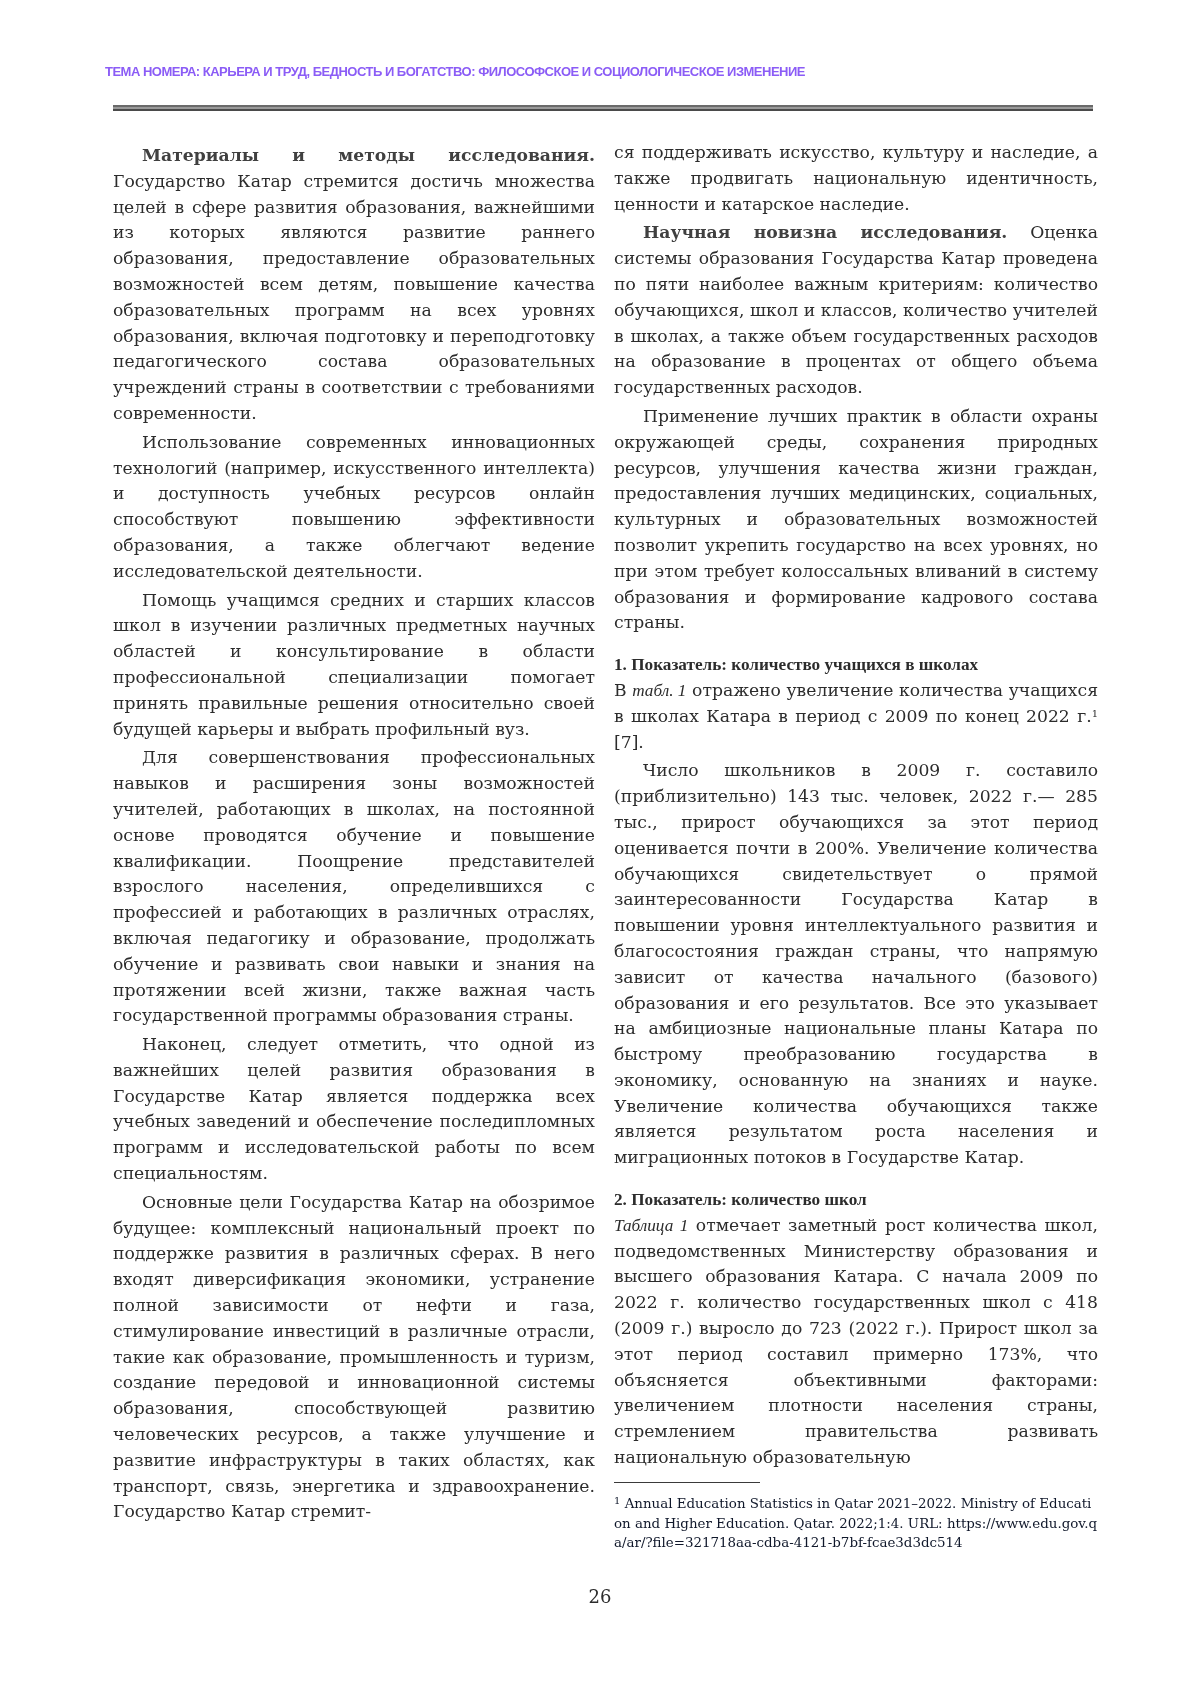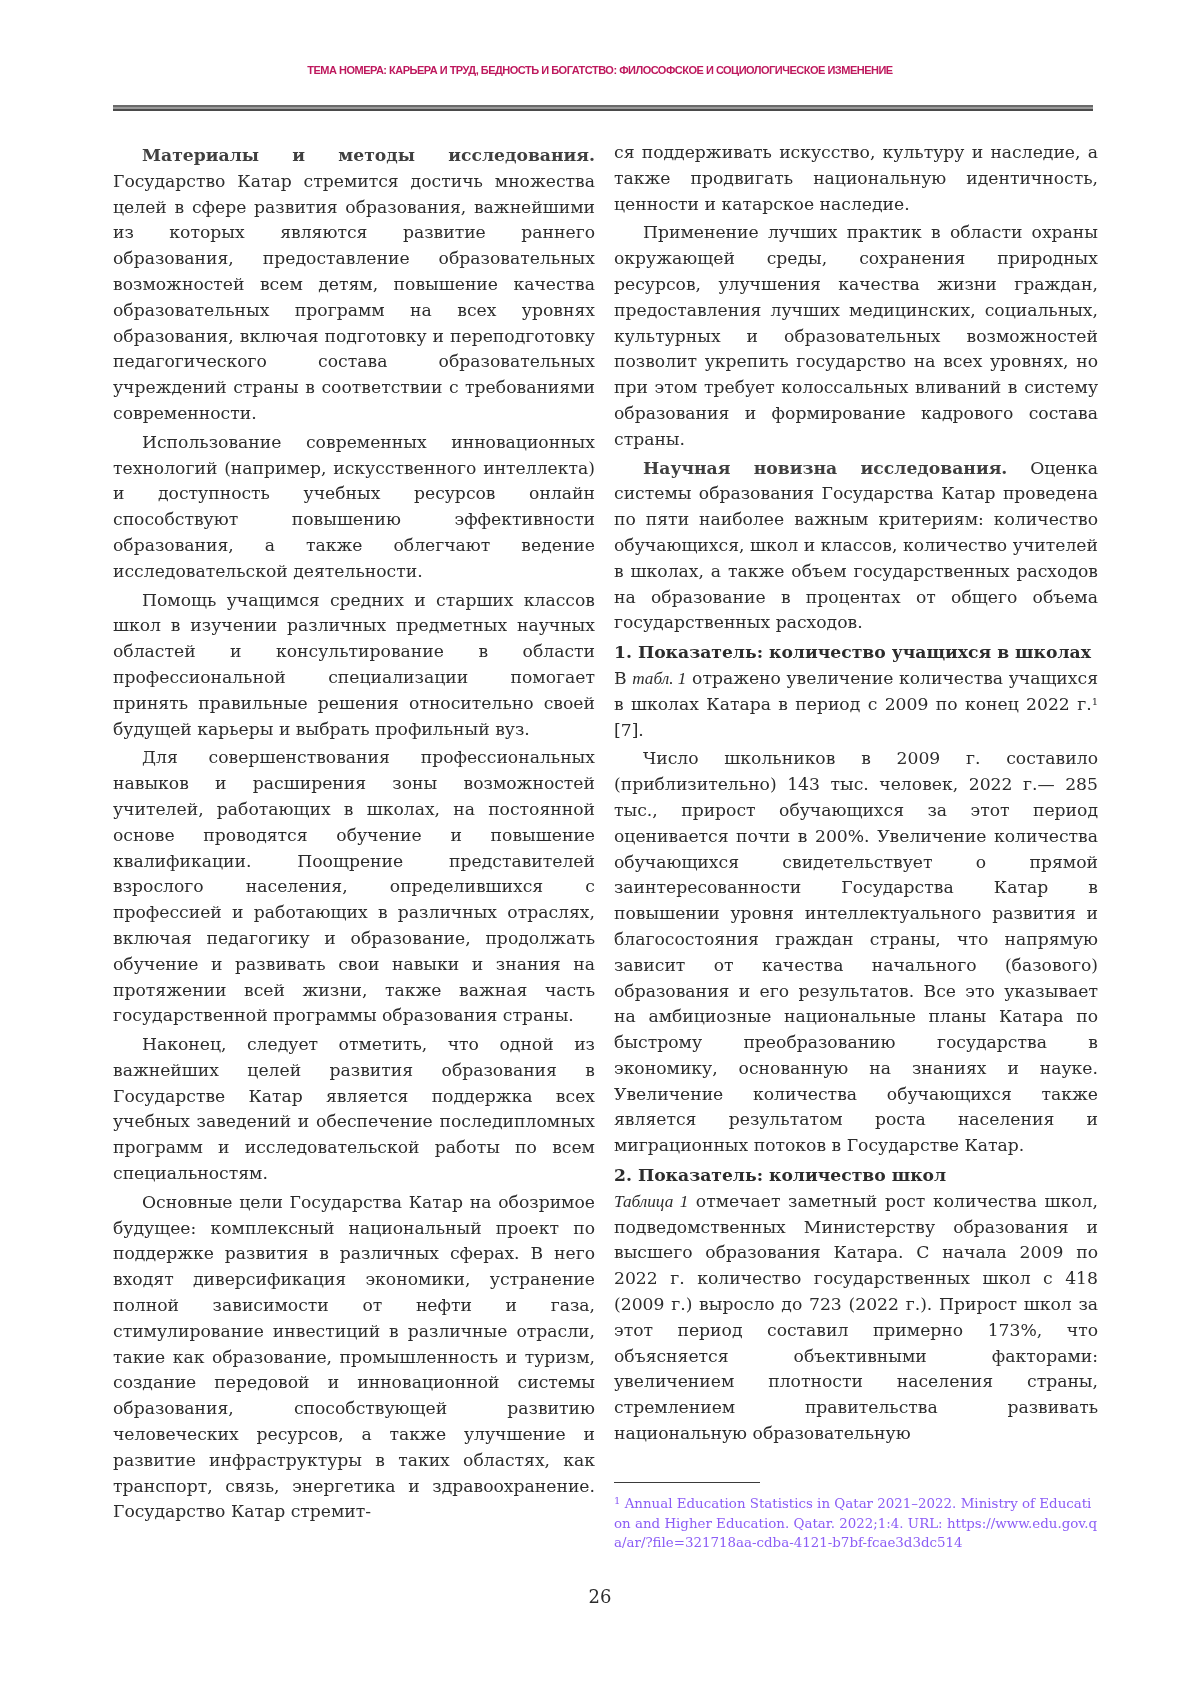--- a/index.html
+++ b/index.html
@@ -13,26 +13,25 @@
       position: relative;
       overflow: hidden;
       color: #2a2a2a;
       font-family: "DejaVu Serif", "Liberation Serif", serif;
     }
     .running-head {
       position: absolute;
       left: 105px;
       top: 64px;
       width: 990px;
-      text-align: center;
       font-family: "Liberation Sans", "DejaVu Sans", sans-serif;
       font-weight: bold;
-      font-size: 11px;
+      font-size: 13px;
       letter-spacing: -0.5px;
-      color: #be185d;
+      color: #8b5cf6;
       white-space: nowrap;
     }
     .head-rule {
       position: absolute;
       left: 113px;
       top: 105px;
       width: 980px;
       height: 6px;
       border-top: 2px solid #6a6a6a;
       border-bottom: 2px solid #4a4a4a;
@@ -53,21 +52,21 @@
     .col.right { left: 614px; width: 484px; }
     .col p {
       margin: 0;
       text-indent: 0;
     }
     .col p.ind {
       text-indent: 29px;
       margin-top: 3px;
     }
     .col p.cont { text-indent: 0; }
-    .col p.head { margin-top: 4px; font-weight: bold; text-indent: 0; }
+    .col p.head { margin-top: 16px; font-weight: bold; text-indent: 0; font-family: Liberation Serif, serif; }
     .b { font-weight: bold; color: #404040; }
     .i { font-style: italic; font-family: Liberation Serif, serif; }
     sup.fn {
       font-size: 10px;
       vertical-align: top;
       position: relative;
       top: -3px;
     }
     .fn-rule {
       position: absolute;
@@ -77,21 +76,21 @@
       height: 0;
       border-top: 1.3px solid #3a3a3a;
     }
     .footnote {
       position: absolute;
       left: 614px;
       top: 1494px;
       width: 484px;
       font-size: 13.4px;
       line-height: 19.5px;
-      color: #8b5cf6;
+      color: #0f172a;
       word-break: break-all;
     }
     .page-number {
       position: absolute;
       left: 0;
       width: 1200px;
       top: 1586px;
       text-align: center;
       font-size: 18px;
       color: #2c2c2c;
@@ -107,22 +106,22 @@
   <p class="ind"><span class="b">Материалы и методы исследования.</span><span> Государство Катар стремится достичь множества целей в сфере развития образования, важнейшими из которых являются развитие раннего образования, предоставление образовательных возможностей всем детям, повышение качества образовательных программ на всех уровнях образования, включая подготовку и переподготовку педагогического состава образовательных учреждений страны в соответствии с требованиями современности.</span></p>
   <p class="ind">Использование современных инновационных технологий (например, искусственного интеллекта) и доступность учебных ресурсов онлайн способствуют повышению эффективности образования, а также облегчают ведение исследовательской деятельности.</p>
   <p class="ind">Помощь учащимся средних и старших классов школ в изучении различных предметных научных областей и консультирование в области профессиональной специализации помогает принять правильные решения относительно своей будущей карьеры и выбрать профильный вуз.</p>
   <p class="ind">Для совершенствования профессиональных навыков и расширения зоны возможностей учителей, работающих в школах, на постоянной основе проводятся обучение и повышение квалификации. Поощрение представителей взрослого населения, определившихся с профессией и работающих в различных отраслях, включая педагогику и образование, продолжать обучение и развивать свои навыки и знания на протяжении всей жизни, также важная часть государственной программы образования страны.</p>
   <p class="ind">Наконец, следует отметить, что одной из важнейших целей развития образования в Государстве Катар является поддержка всех учебных заведений и обеспечение последипломных программ и исследовательской работы по всем специальностям.</p>
   <p class="ind">Основные цели Государства Катар на обозримое будущее: комплексный национальный проект по поддержке развития в различных сферах. В него входят диверсификация экономики, устранение полной зависимости от нефти и газа, стимулирование инвестиций в различные отрасли, такие как образование, промышленность и туризм, создание передовой и инновационной системы образования, способствующей развитию человеческих ресурсов, а также улучшение и развитие инфраструктуры в таких областях, как транспорт, связь, энергетика и здравоохранение. Государство Катар стремит-</p>
 </section>
 
 <section class="col right">
   <p class="cont">ся поддерживать искусство, культуру и наследие, а также продвигать национальную идентичность, ценности и катарское наследие.</p>
+  <p class="ind"><span class="b">Научная новизна исследования.</span><span> Оценка системы образования Государства Катар проведена по пяти наиболее важным критериям: количество обучающихся, школ и классов, количество учителей в школах, а также объем государственных расходов на образование в процентах от общего объема государственных расходов.</span></p>
   <p class="ind">Применение лучших практик в области охраны окружающей среды, сохранения природных ресурсов, улучшения качества жизни граждан, предоставления лучших медицинских, социальных, культурных и образовательных возможностей позволит укрепить государство на всех уровнях, но при этом требует колоссальных вливаний в систему образования и формирование кадрового состава страны.</p>
-  <p class="ind"><span class="b">Научная новизна исследования.</span><span> Оценка системы образования Государства Катар проведена по пяти наиболее важным критериям: количество обучающихся, школ и классов, количество учителей в школах, а также объем государственных расходов на образование в процентах от общего объема государственных расходов.</span></p>
   <p class="head">1. Показатель: количество учащихся в школах</p>
   <p class="cont"><span>В </span><span class="i">табл. 1</span><span> отражено увеличение количества учащихся в школах Катара в период с 2009 по конец 2022 г.</span><sup class="fn">1</sup><span> [7].</span></p>
   <p class="ind">Число школьников в 2009 г. составило (приблизительно) 143 тыс. человек, 2022 г.— 285 тыс., прирост обучающихся за этот период оценивается почти в 200%. Увеличение количества обучающихся свидетельствует о прямой заинтересованности Государства Катар в повышении уровня интеллектуального развития и благосостояния граждан страны, что напрямую зависит от качества начального (базового) образования и его результатов. Все это указывает на амбициозные национальные планы Катара по быстрому преобразованию государства в экономику, основанную на знаниях и науке. Увеличение количества обучающихся также является результатом роста населения и миграционных потоков в Государстве Катар.</p>
   <p class="head">2. Показатель: количество школ</p>
   <p class="cont"><span class="i">Таблица 1</span><span> отмечает заметный рост количества школ, подведомственных Министерству образования и высшего образования Катара. С начала 2009 по 2022 г. количество государственных школ с 418 (2009 г.) выросло до 723 (2022 г.). Прирост школ за этот период составил примерно 173%, что объясняется объективными факторами: увеличением плотности населения страны, стремлением правительства развивать национальную образовательную</span></p>
 </section>
 
 <div class="fn-rule"></div>
 <div class="footnote"><sup class="fn">1</sup><span> Annual Education Statistics in Qatar 2021–2022. Ministry of Education and Higher Education. Qatar. 2022;1:4. URL: https://www.edu.gov.qa/ar/?file=321718aa-cdba-4121-b7bf-fcae3d3dc514</span></div>
 

